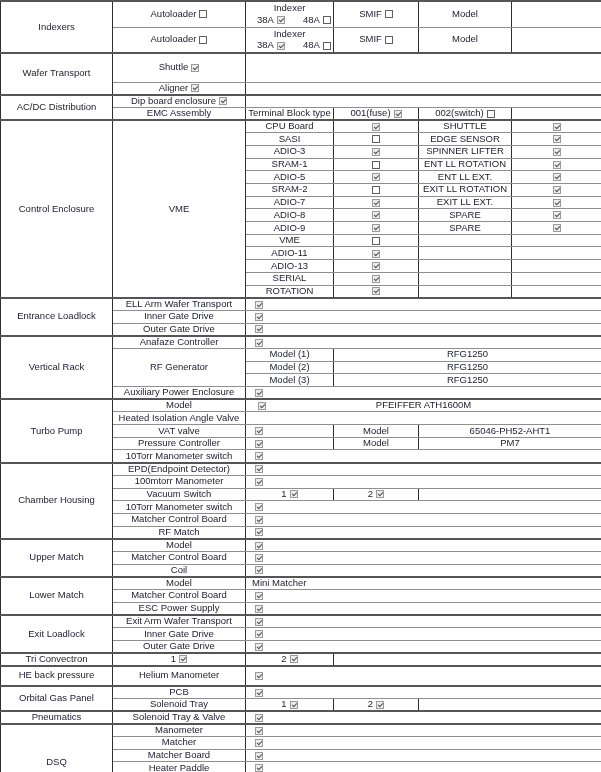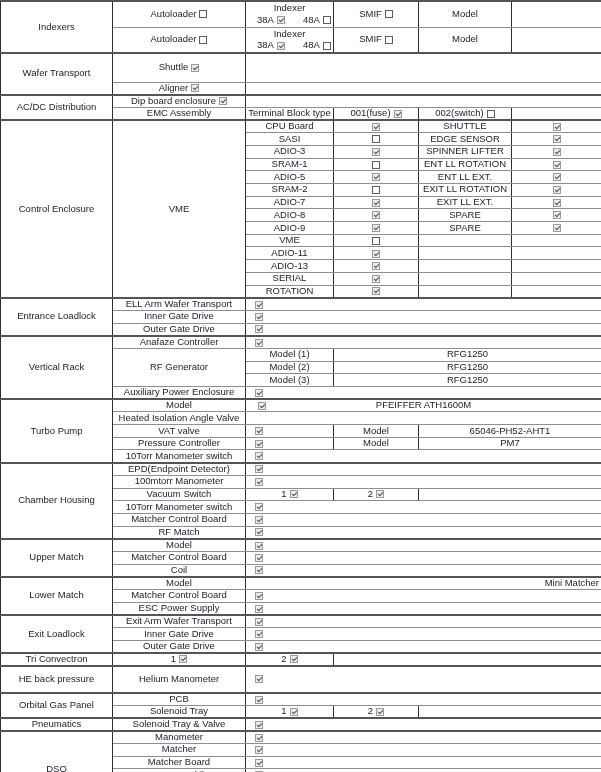--- a/index.html
+++ b/index.html
@@ -4,21 +4,21 @@
 <style>
   html,body{margin:0;padding:0;background:#fff;}
   #sheet{width:601px;height:772px;overflow:hidden;background:#fff;position:relative;
          font-family:"Liberation Sans",sans-serif;color:#1c1c2e;}
   table{border-collapse:collapse;table-layout:fixed;width:601px;border:1px solid #2e2e2e;}
   td{border-top:1px solid #8f8f8f;border-bottom:1px solid #8f8f8f;
      border-left:1px solid #2e2e2e;border-right:1px solid #2e2e2e;
      padding:0 2px;font-size:9.5px;line-height:1.1;text-align:center;vertical-align:middle;
      overflow:hidden;white-space:nowrap;}
   tr.sec td{border-top:2px solid #555;}
-  td.k-label-left{text-align:right;padding-left:6px;}
+  td.k-label-left{text-align:left;padding-left:6px;}
   td.k-cb-left{text-align:left;padding-left:9px;}
   td.k-cb-left-label{position:relative;}
   td.k-cb-left-label .cb{position:absolute;left:9px;top:50%;margin-top:-4px;}
   .cb{display:inline-block;width:8px;height:8px;box-sizing:border-box;border:1px solid #5f5f5f;
       background:#fff;vertical-align:middle;position:relative;margin-left:3px;}
   .cb.checked{border-color:#9a9a9a;background:#ededed;}
   .cb.checked::after{content:"";position:absolute;left:1px;top:1px;width:4px;height:2px;
       border-left:1px solid #4f4f4f;border-bottom:1px solid #4f4f4f;transform:rotate(-45deg);}
   td.k-cb-center .cb, td.k-cb-left .cb{margin-left:0;}
   .ixline{display:block;}
@@ -293,21 +293,21 @@
         <tr style="height: 12.7px;">
           <td class="k-label"><span class="celltext">Outer Gate Drive</span></td>
           <td class="k-cb-left" colspan="4"><span class="cb checked"></span></td>
         </tr>
         <tr class="sec" style="height: 12.7px;">
           <td class="k-label"><span class="celltext">Tri Convectron</span></td>
           <td class="k-label-cb"><span class="celltext">1</span><span class="cb checked"></span></td>
           <td class="k-label-cb"><span class="celltext">2</span><span class="cb checked"></span></td>
           <td class="k-empty" colspan="3"></td>
         </tr>
-        <tr class="sec" style="height: 27px;">
+        <tr class="sec" style="height: 20px;">
           <td class="k-label"><span class="celltext">HE back pressure</span></td>
           <td class="k-label"><span class="celltext">Helium Manometer</span></td>
           <td class="k-cb-left" colspan="4"><span class="cb checked"></span></td>
         </tr>
         <tr class="sec" style="height: 12.7px;">
           <td class="k-label" rowspan="2"><span class="celltext">Orbital Gas Panel</span></td>
           <td class="k-label"><span class="celltext">PCB</span></td>
           <td class="k-cb-left" colspan="4"><span class="cb checked"></span></td>
         </tr>
         <tr style="height: 12.7px;">

